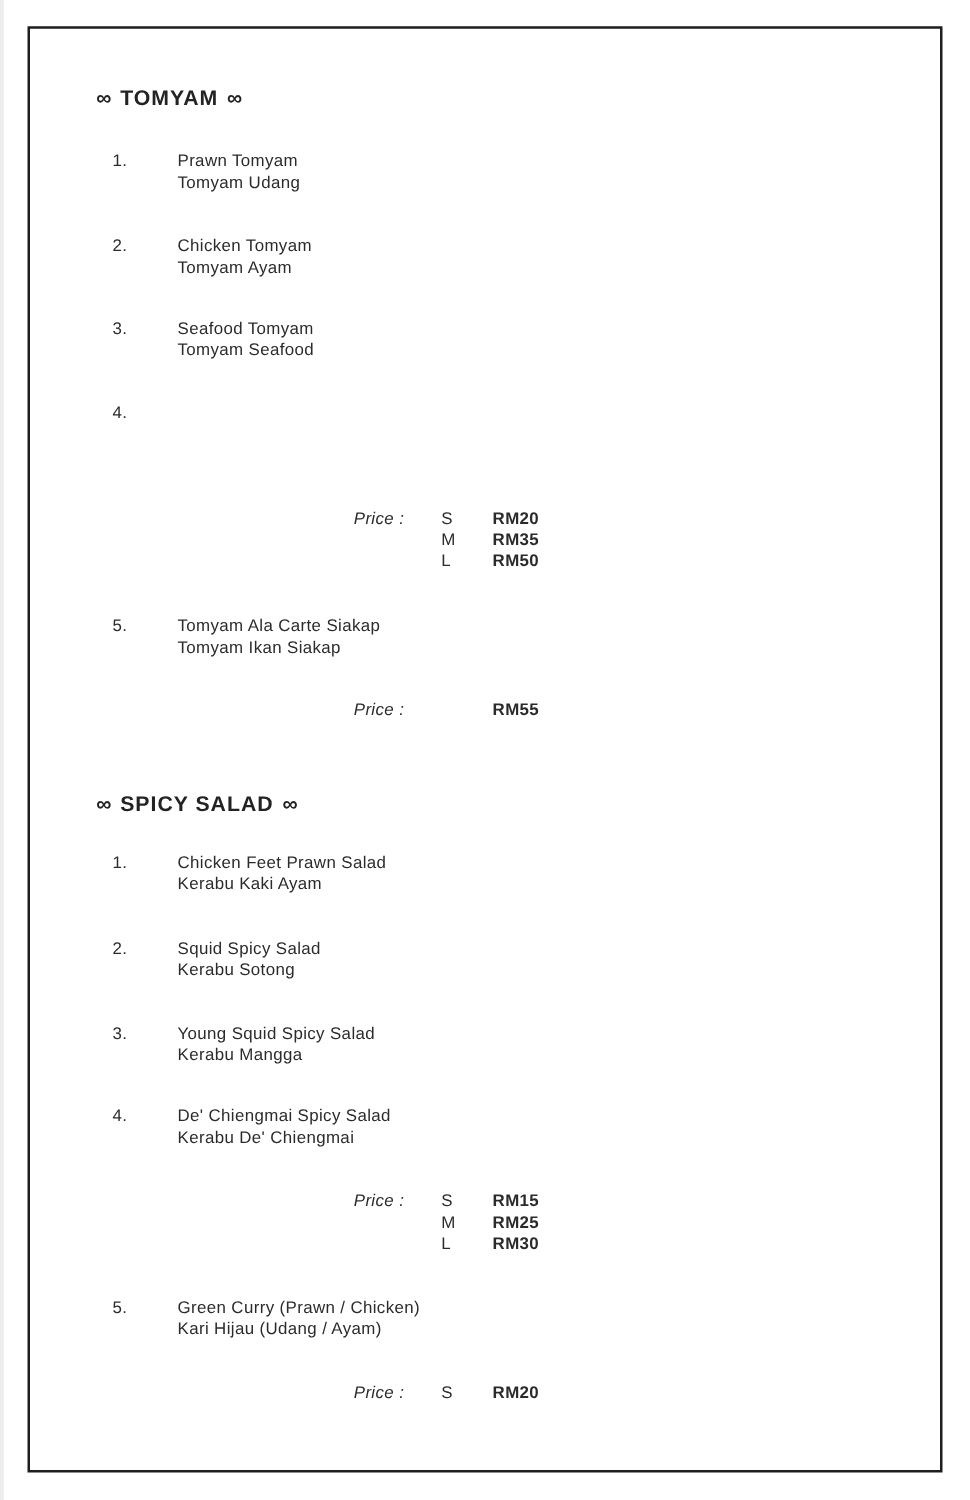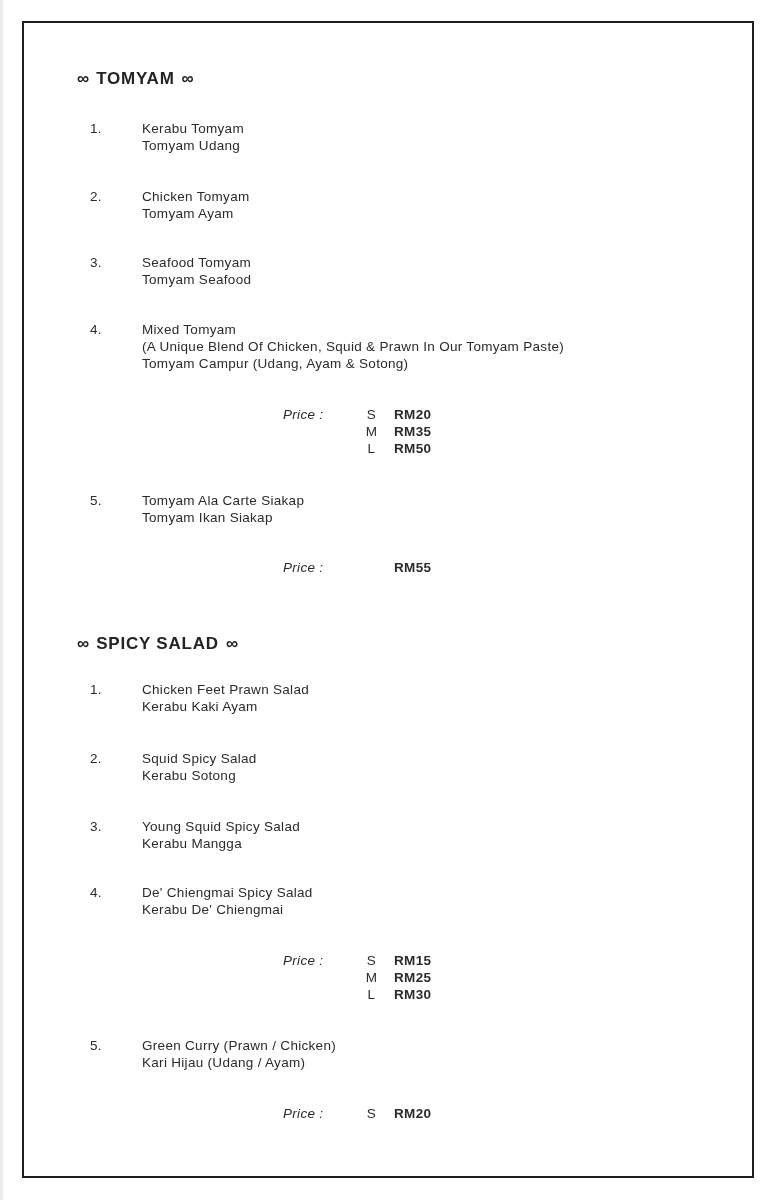--- a/index.html
+++ b/index.html
@@ -70,21 +70,20 @@
   .item .line {
     display: block;
   }
   .price-block {
     position: absolute;
     left: 259px;
     font-size: 13.5px;
     line-height: 17px;
     letter-spacing: 0.3px;
     white-space: nowrap;
-    text-align: center;
   }
   .price-label {
     position: absolute;
     left: 0;
     top: 0;
     font-style: italic;
   }
   .price-rows {
     margin-left: 70px;
   }
@@ -105,21 +104,21 @@
 
   <div id="page">
 
     <div class="section-title" style="top:46px">
       <span class="inf">∞</span><span>TOMYAM</span><span class="inf">∞</span>
     </div>
 
     <div class="item" style="top:97px">
       <span class="num">1.</span>
       <span class="lines">
-        <span class="line">Kerabu Tomyam</span>
+        <span class="line">Prawn Tomyam</span>
         <span class="line">Tomyam Udang</span>
       </span>
     </div>
 
     <div class="item" style="top:165px">
       <span class="num">2.</span>
       <span class="lines">
         <span class="line">Chicken Tomyam</span>
         <span class="line">Tomyam Ayam</span>
       </span>
@@ -128,25 +127,20 @@
     <div class="item" style="top:231px">
       <span class="num">3.</span>
       <span class="lines">
         <span class="line">Seafood Tomyam</span>
         <span class="line">Tomyam Seafood</span>
       </span>
     </div>
 
     <div class="item" style="top:298px">
       <span class="num">4.</span>
-      <span class="lines">
-        <span class="line">Mixed Tomyam</span>
-        <span class="line">(A Unique Blend Of Chicken, Squid &amp; Prawn In Our Tomyam Paste)</span>
-        <span class="line">Tomyam Campur (Udang, Ayam &amp; Sotong)</span>
-      </span>
     </div>
 
     <div class="price-block" style="top:383px">
       <span class="price-label">Price :</span>
       <div class="price-rows">
         <div class="price-row">
           <span class="size">S</span>
           <span class="amount">RM20</span>
         </div>
         <div class="price-row">

